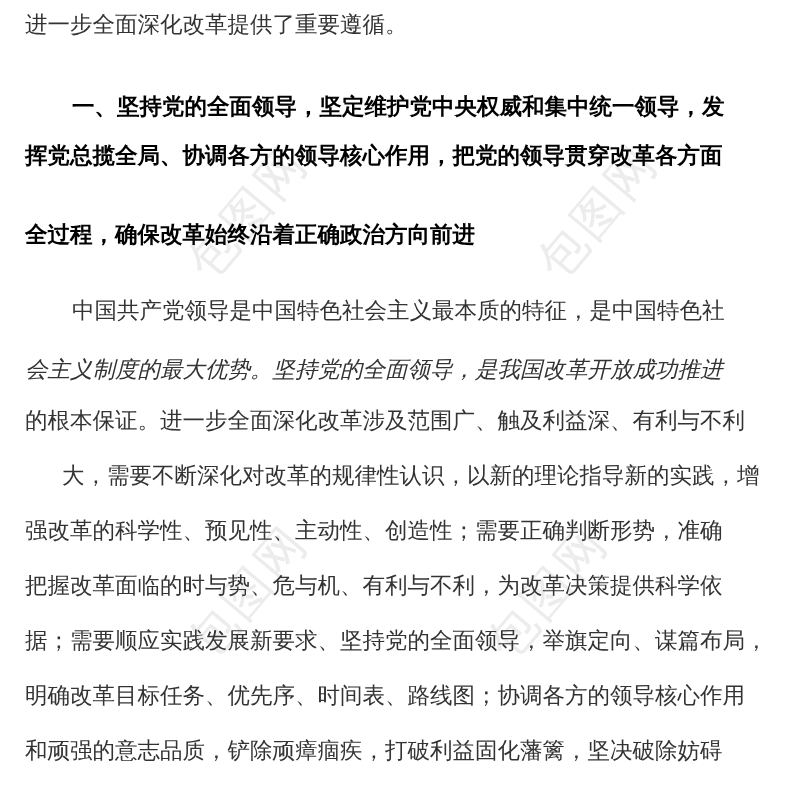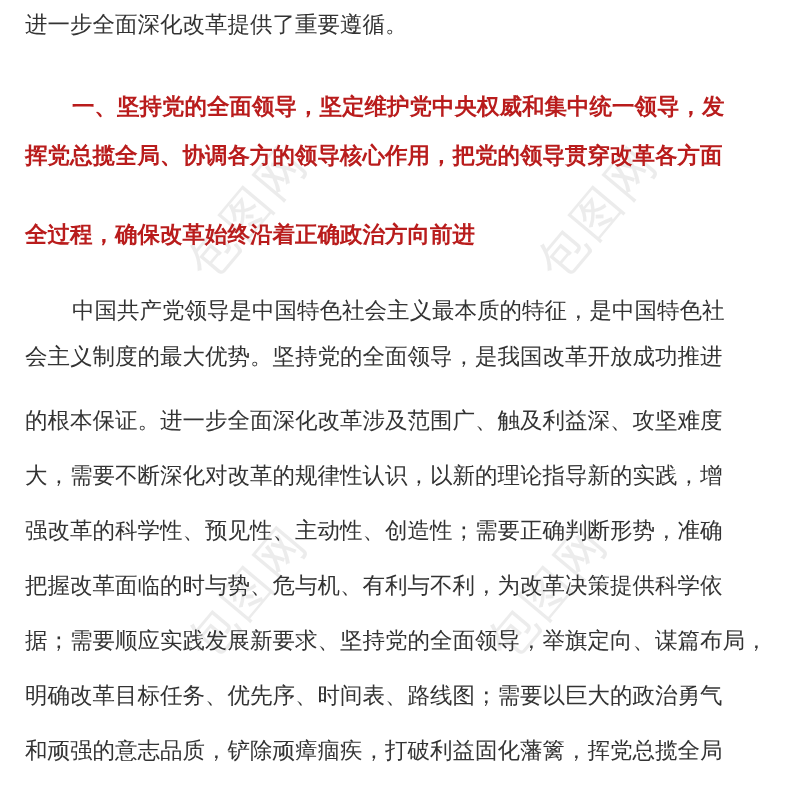--- a/index.html
+++ b/index.html
@@ -25,21 +25,21 @@
       position: absolute;
       left: 0;
       height: 40px;
       line-height: 40px;
       font-size: 22.5px;
       white-space: nowrap;
       letter-spacing: 0px;
     }
     .bold {
       font-weight: bold;
-      color: #b91c1c;
+      color: #000000;
     }
     .indent {
       padding-left: 47px;
     }
     .watermark {
       position: absolute;
       color: rgba(200, 200, 200, 0.35);
       font-size: 48px;
       transform: rotate(-50deg);
       pointer-events: none;
@@ -60,23 +60,23 @@
   <div class="line" style="top:4px;">进一步全面深化改革提供了重要遵循。</div>
 
   <div>
     <div class="line bold indent" style="top:86px;">一、坚持党的全面领导，坚定维护党中央权威和集中统一领导，发</div>
     <div class="line bold" style="top:135px;">挥党总揽全局、协调各方的领导核心作用，把党的领导贯穿改革各方面</div>
     <div class="line bold" style="top:198px;margin-top:16px;">全过程，确保改革始终沿着正确政治方向前进</div>
   </div>
 
   <div>
     <div class="line indent" style="top:290px;">中国共产党领导是中国特色社会主义最本质的特征，是中国特色社</div>
-    <div class="line" style="top:336px;">会主义制度的最大优势。坚持党的全面领导，是我国改革开放成功推进</div>
-    <div class="line" style="top:400px;">的根本保证。进一步全面深化改革涉及范围广、触及利益深、攻坚难度</div>
-    <div class="line" style="top:455px;">大，需要不断深化对改革的规律性认识，以新的理论指导新的实践，增</div>
+    <div class="line" style="top:349px;font-style:italic;">会主义制度的最大优势。坚持党的全面领导，是我国改革开放成功推进</div>
+    <div class="line" style="top:400px;">的根本保证。进一步全面深化改革涉及范围广、触及利益深、有利与不利</div>
+    <div class="line" style="top:455px;margin-left:37px;">大，需要不断深化对改革的规律性认识，以新的理论指导新的实践，增</div>
     <div class="line" style="top:510px;">强改革的科学性、预见性、主动性、创造性；需要正确判断形势，准确</div>
     <div class="line" style="top:565px;">把握改革面临的时与势、危与机、有利与不利，为改革决策提供科学依</div>
     <div class="line" style="top:620px;">据；需要顺应实践发展新要求、坚持党的全面领导，举旗定向、谋篇布局，</div>
-    <div class="line" style="top:675px;">明确改革目标任务、优先序、时间表、路线图；需要以巨大的政治勇气</div>
-    <div class="line" style="top:730px;">和顽强的意志品质，铲除顽瘴痼疾，打破利益固化藩篱，挥党总揽全局</div>
+    <div class="line" style="top:675px;">明确改革目标任务、优先序、时间表、路线图；协调各方的领导核心作用</div>
+    <div class="line" style="top:730px;">和顽强的意志品质，铲除顽瘴痼疾，打破利益固化藩篱，坚决破除妨碍</div>
   </div>
 
 </div>
 
 </body></html>

